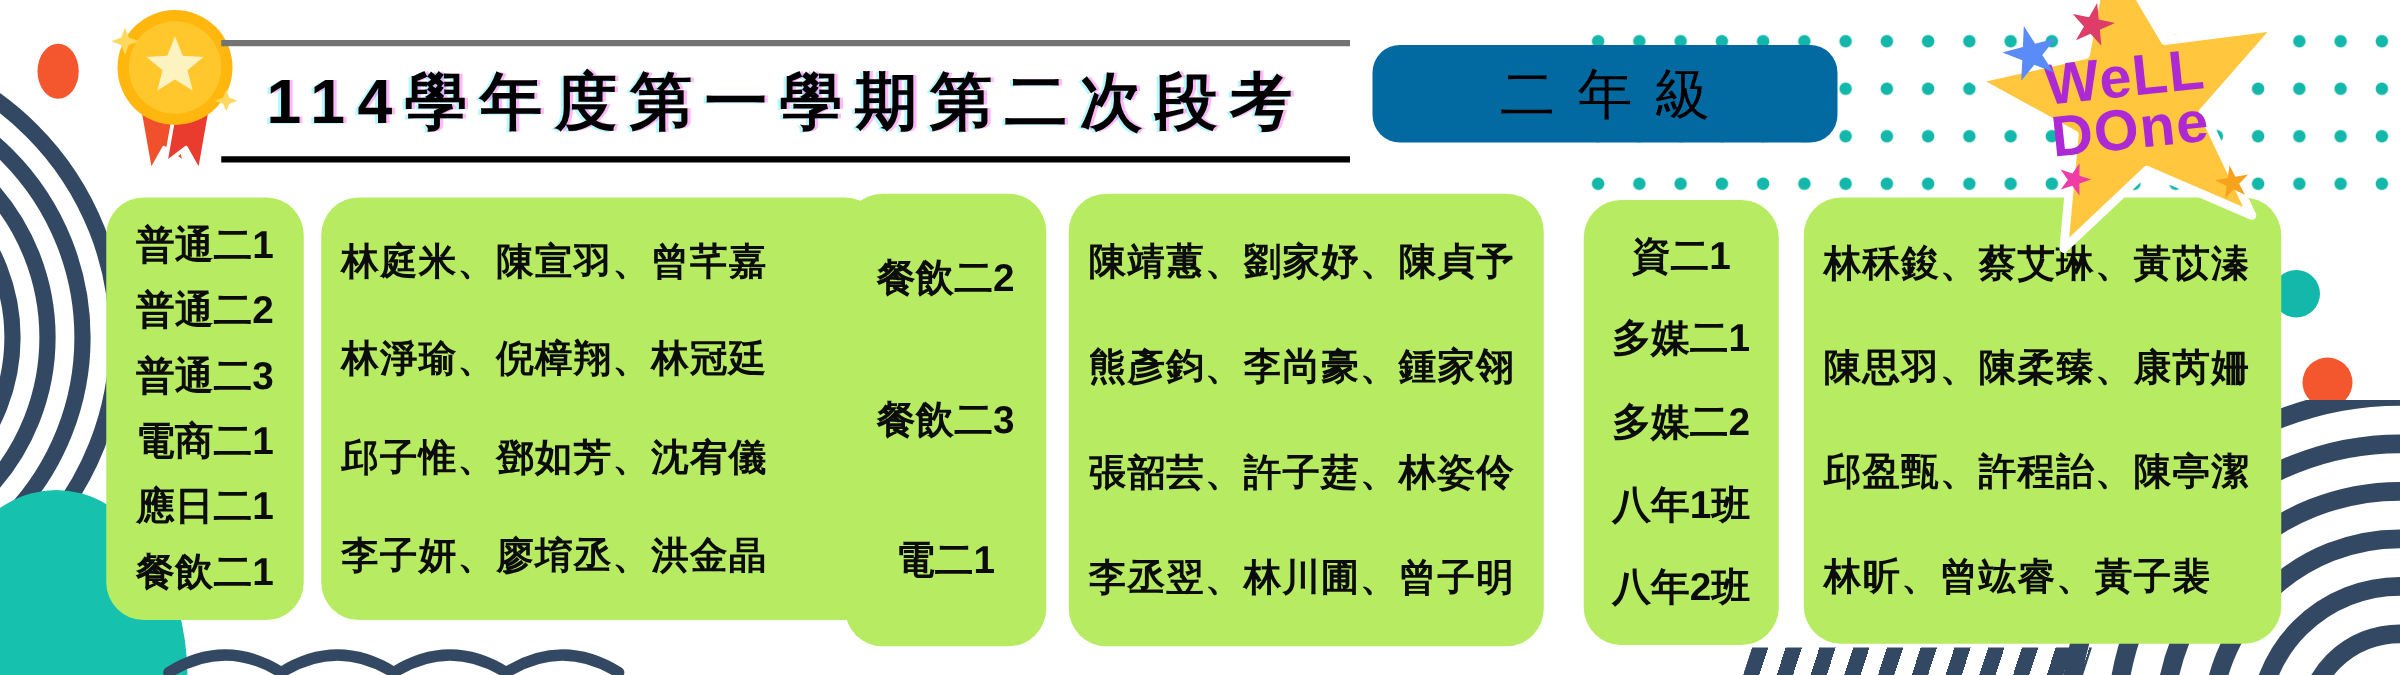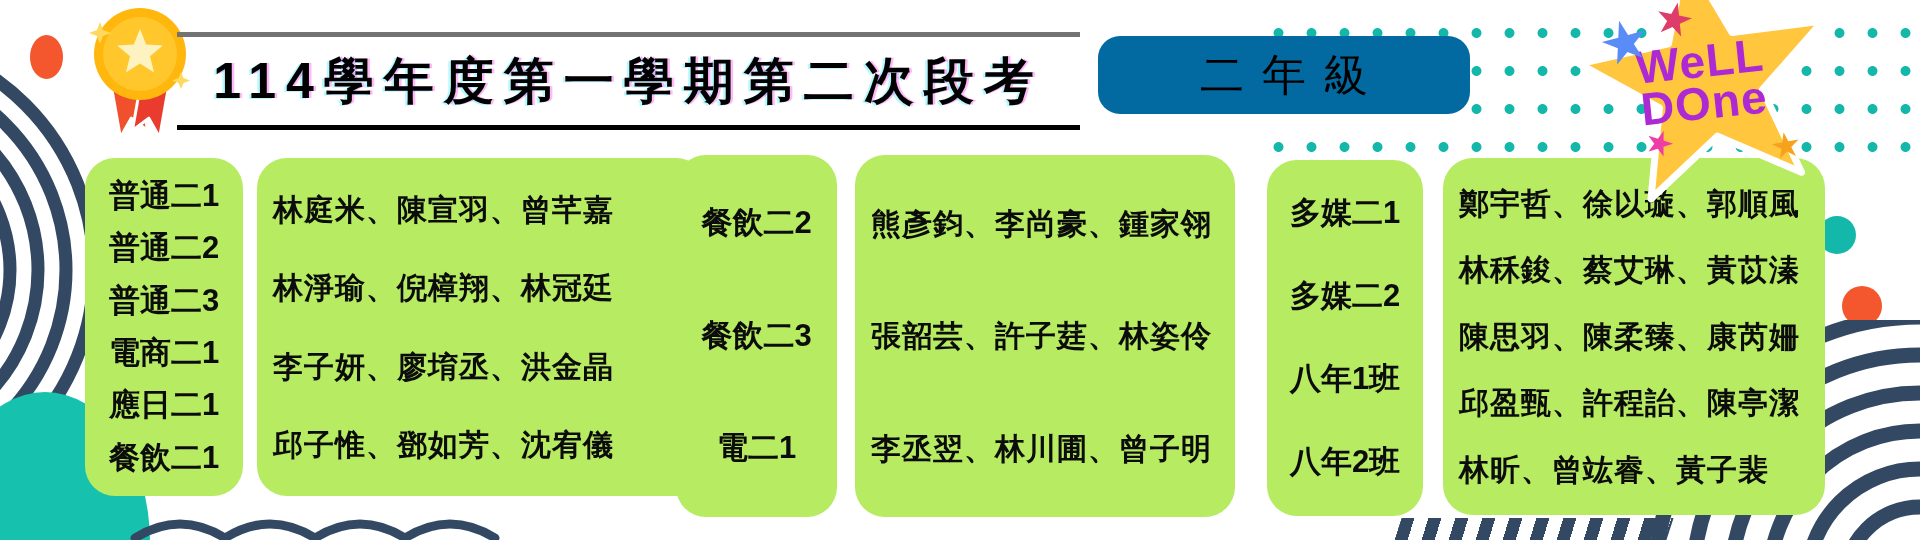--- a/index.html
+++ b/index.html
@@ -137,42 +137,43 @@
     <div class="cell class-cell">普通二1</div>
     <div class="cell class-cell">普通二2</div>
     <div class="cell class-cell">普通二3</div>
     <div class="cell class-cell">電商二1</div>
     <div class="cell class-cell">應日二1</div>
     <div class="cell class-cell">餐飲二1</div>
   </div>
   <div class="panel p-g0-names">
     <div class="cell names-cell">林庭米、陳宣羽、曾芊嘉</div>
     <div class="cell names-cell">林淨瑜、倪樟翔、林冠廷</div>
+    <div class="cell names-cell">邱子惟、鄧如芳、沈宥儀</div>
     <div class="cell names-cell">李子妍、廖堉丞、洪金晶</div>
-    <div class="cell names-cell">邱子惟、鄧如芳、沈宥儀</div>
   </div>
 
   <div class="panel p-g1-class">
     <div class="cell class-cell">餐飲二2</div>
     <div class="cell class-cell">餐飲二3</div>
     <div class="cell class-cell">電二1</div>
   </div>
   <div class="panel p-g1-names">
+    <div class="cell names-cell">陳靖蕙、劉家妤、陳貞予</div>
     <div class="cell names-cell">熊彥鈞、李尚豪、鍾家翎</div>
     <div class="cell names-cell">張韶芸、許子莛、林姿伶</div>
     <div class="cell names-cell">李丞翌、林川圃、曾子明</div>
   </div>
 
   <div class="panel p-g2-class">
+    <div class="cell class-cell">資二1</div>
     <div class="cell class-cell">多媒二1</div>
     <div class="cell class-cell">多媒二2</div>
     <div class="cell class-cell">八年1班</div>
     <div class="cell class-cell">八年2班</div>
   </div>
   <div class="panel p-g2-names">
-    <div class="cell names-cell">鄭宇哲、徐以璇、郭順風</div>
     <div class="cell names-cell">林秝鋑、蔡艾琳、黃苡溱</div>
     <div class="cell names-cell">陳思羽、陳柔臻、康芮姍</div>
     <div class="cell names-cell">邱盈甄、許程詒、陳亭潔</div>
     <div class="cell names-cell">林昕、曾竑睿、黃子裴</div>
   </div>
 
 </div>
 
 </body></html>

